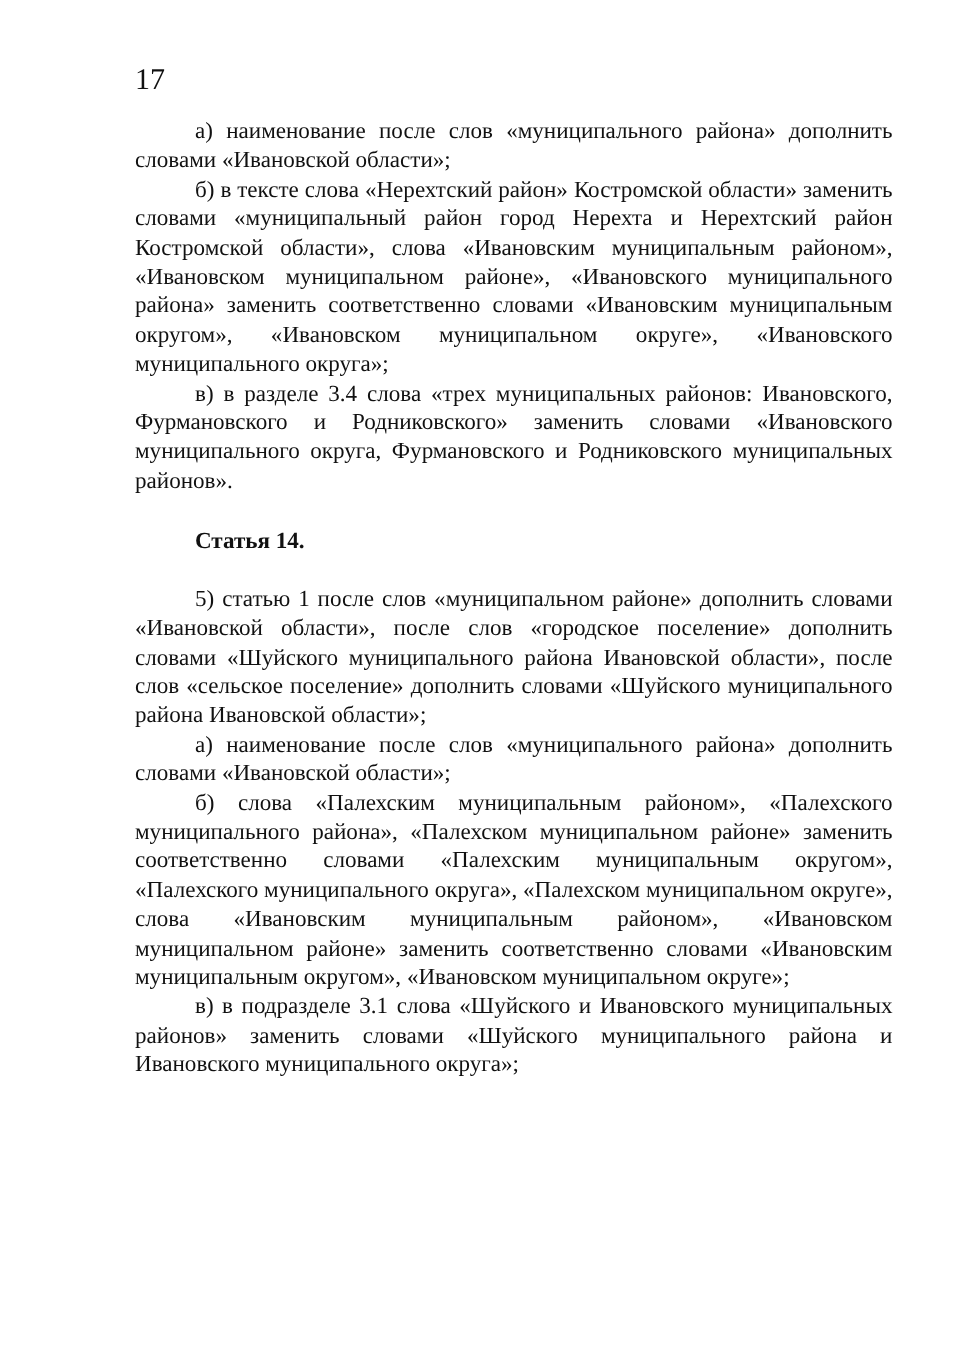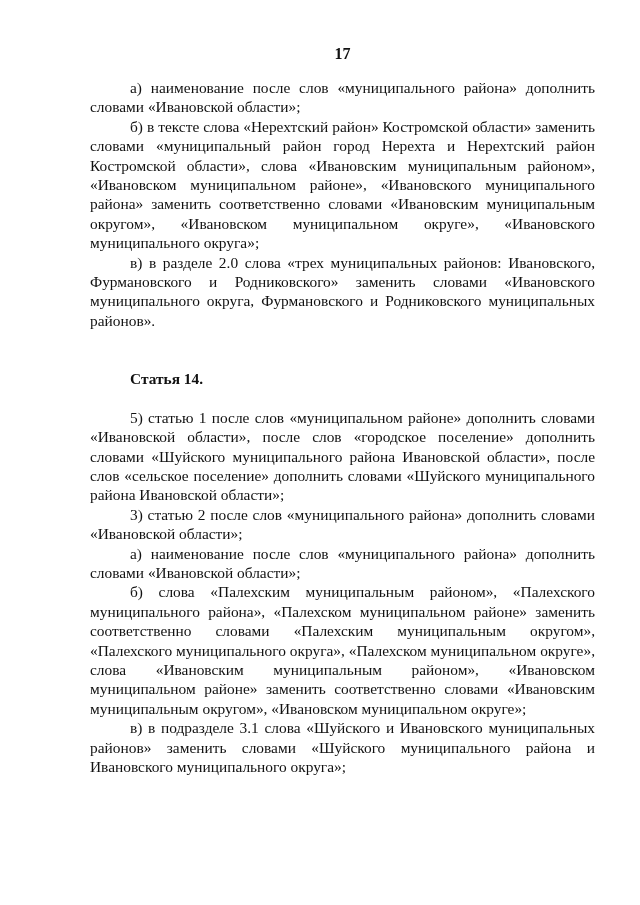--- a/index.html
+++ b/index.html
@@ -2,34 +2,33 @@
 <html><head>
 <meta charset="utf-8">
 <style>
   html, body { margin: 0; padding: 0; background: #ffffff; }
   body { width: 640px; height: 905px; position: relative; overflow: hidden; }
   .page {
     position: absolute; left: 90px; top: 0; width: 505px;
     font-family: "Liberation Serif", "DejaVu Serif", serif;
     font-size: 15.4px; line-height: 19.4px; color: #111111;
   }
-  .page-number { position: absolute; top: 44px; left: 0; width: 505px; text-align: center; font-size: 16px; font-weight: bold; }
+  .page-number { position: absolute; top: 44px; left: 0; width: 505px; text-align: left; font-size: 20px; }
   .body { position: absolute; top: 78px; left: 0; width: 505px; }
   p { margin: 0; text-align: justify; text-indent: 40px; }
-  .heading { font-weight: bold; text-indent: 40px; margin-top: 39px; margin-bottom: 19px; }
+  .heading { font-weight: bold; text-indent: 40px; margin-top: 21px; margin-bottom: 19px; }
 </style>
 </head>
 <body>
 
 <div class="page">
   <div class="page-number">17</div>
   <div class="body">
     <p>а) наименование после слов «муниципального района» дополнить словами «Ивановской области»;</p>
     <p>б) в тексте слова «Нерехтский район» Костромской области» заменить словами «муниципальный район город Нерехта и Нерехтский район Костромской области», слова «Ивановским муниципальным районом», «Ивановском муниципальном районе», «Ивановского муниципального района» заменить соответственно словами «Ивановским муниципальным округом», «Ивановском муниципальном округе», «Ивановского муниципального округа»;</p>
-    <p>в) в разделе 2.0 слова «трех муниципальных районов: Ивановского, Фурмановского и Родниковского» заменить словами «Ивановского муниципального округа, Фурмановского и Родниковского муниципальных районов».</p>
+    <p>в) в разделе 3.4 слова «трех муниципальных районов: Ивановского, Фурмановского и Родниковского» заменить словами «Ивановского муниципального округа, Фурмановского и Родниковского муниципальных районов».</p>
     <p class="heading">Статья 14.</p>
     <p>5) статью 1 после слов «муниципальном районе» дополнить словами «Ивановской области», после слов «городское поселение» дополнить словами «Шуйского муниципального района Ивановской области», после слов «сельское поселение» дополнить словами «Шуйского муниципального района Ивановской области»;</p>
-    <p>3) статью 2 после слов «муниципального района» дополнить словами «Ивановской области»;</p>
     <p>а) наименование после слов «муниципального района» дополнить словами «Ивановской области»;</p>
     <p>б) слова «Палехским муниципальным районом», «Палехского муниципального района», «Палехском муниципальном районе» заменить соответственно словами «Палехским муниципальным округом», «Палехского муниципального округа», «Палехском муниципальном округе», слова «Ивановским муниципальным районом», «Ивановском муниципальном районе» заменить соответственно словами «Ивановским муниципальным округом», «Ивановском муниципальном округе»;</p>
     <p>в) в подразделе 3.1 слова «Шуйского и Ивановского муниципальных районов» заменить словами «Шуйского муниципального района и Ивановского муниципального округа»;</p>
   </div>
 </div>
 
 </body></html>

